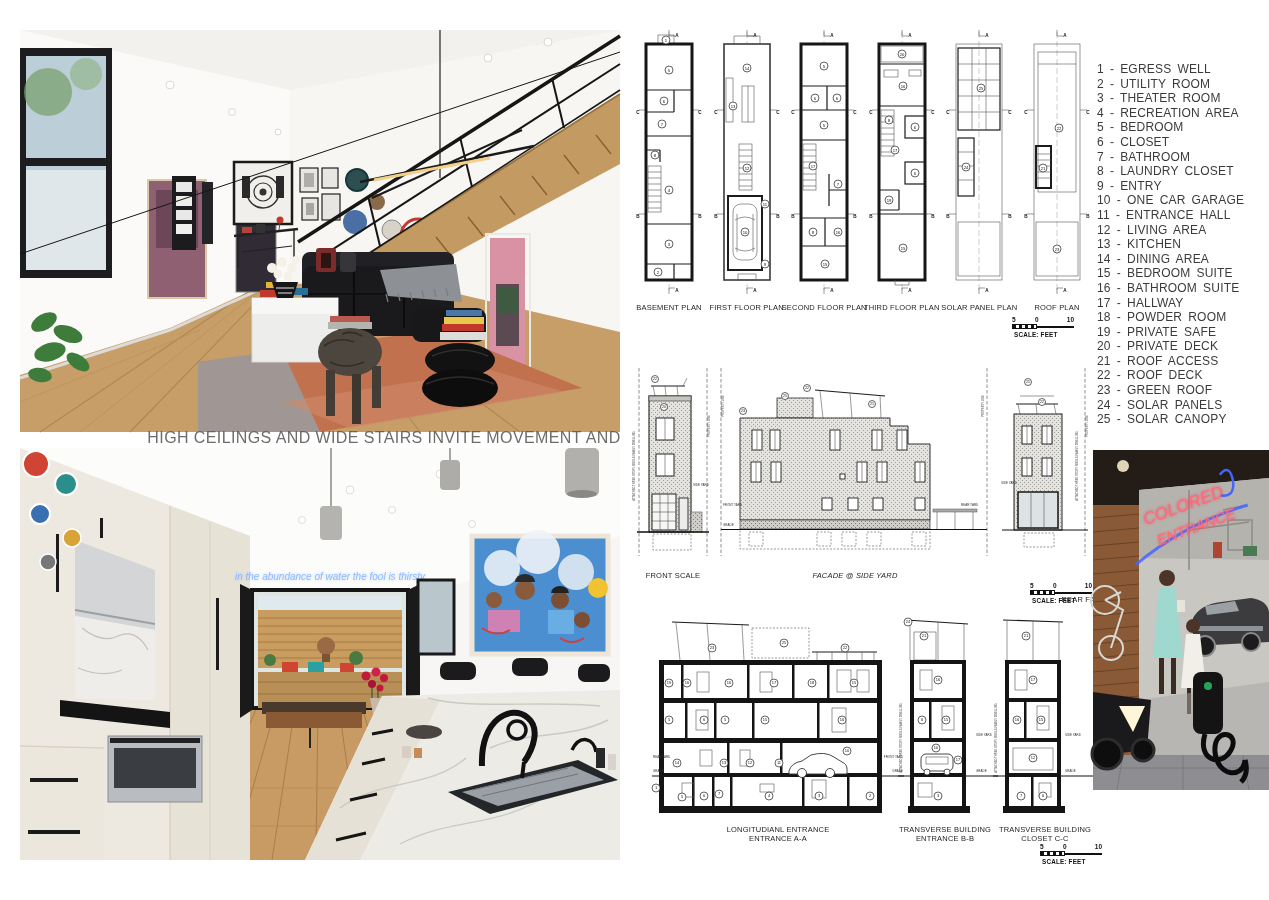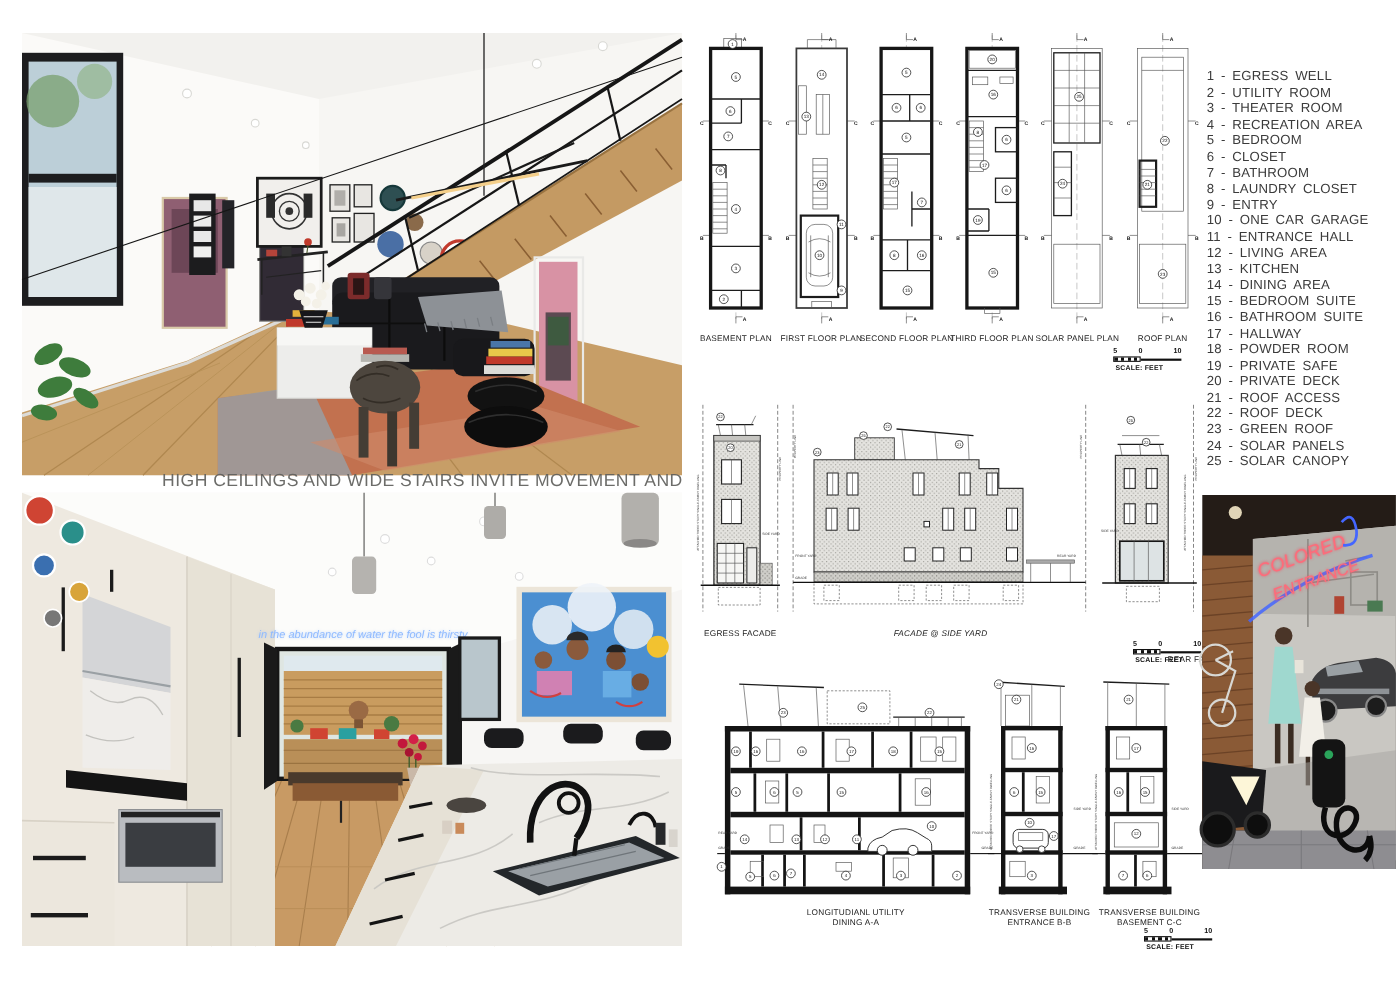--- a/index.html
+++ b/index.html
@@ -671,21 +671,21 @@
         <text class="an" x="60" y="120">SIDE YARD</text>
       </g>
       <g>
           <circle cx="22" cy="13" r="3.5" class="mk-circle"></circle>
           <text x="22" y="14.296" class="mk-num" style="font-size: 3.6px;">22</text>
           <circle cx="31" cy="41" r="3.5" class="mk-circle"></circle>
           <text x="31" y="42.296" class="mk-num" style="font-size: 3.6px;">20</text>
         </g>
     </svg>
   </figure>
-  <div class="elev-label" style="left:633px;top:572px;width:80px;">EGRESS  FACADE</div>
+  <div class="elev-label" style="left:633px;top:572px;width:80px;">FRONT  SCALE</div>
 
   <figure class="abs" style="left:715px;top:366px;width:280px;height:200px;">
     <svg viewBox="0 0 280 200" width="280" height="200">
       <line class="pd" x1="6" y1="2" x2="6" y2="190"></line>
       <line class="pd" x1="272" y1="2" x2="272" y2="190"></line>
       <text class="anv" transform="rotate(-90 9 40)" x="9" y="40" text-anchor="middle">PROPERTY LINE</text>
       <text class="anv" transform="rotate(-90 269 40)" x="269" y="40" text-anchor="middle">PROPERTY LINE</text>
       <g>
         <rect x="62" y="32" width="36" height="20" fill="url(#pSpeck)" stroke="#333" stroke-width=".8"></rect>
         <line class="i" x1="100" y1="24" x2="170" y2="30"></line>
@@ -897,22 +897,22 @@
           <circle cx="117" cy="188" r="4" class="mk-circle"></circle>
           <text x="117" y="189.44" class="mk-num" style="font-size: 4px;">4</text>
           <circle cx="167" cy="188" r="4" class="mk-circle"></circle>
           <text x="167" y="189.44" class="mk-num" style="font-size: 4px;">3</text>
           <circle cx="218" cy="188" r="4" class="mk-circle"></circle>
           <text x="218" y="189.44" class="mk-num" style="font-size: 4px;">2</text>
         </g>
     </svg>
   </figure>
   <div class="sec-label" style="left:652px;top:826px;width:252px;">
-    <div>LONGITUDIANL UTILITY</div>
-      <div>DINING A-A</div>
+    <div>LONGITUDIANL ENTRANCE</div>
+      <div>ENTRANCE A-A</div>
   </div>
 
   <figure class="abs" style="left:898px;top:608px;width:100px;height:215px;">
     <svg viewBox="0 0 100 215" width="100" height="215">
       <text class="anv" transform="rotate(-90 4 130)" x="4" y="130" text-anchor="middle">ATTACHED THREE STORY SINGLE-FAMILY DWELLING</text>
       <g>
         <line class="i" x1="8" y1="12" x2="70" y2="16"></line>
         <path class="t" d="M12,13 v39 M40,14 v38 M66,16 v36"></path>
         <rect class="t" x="16" y="24" width="22" height="28" fill="#fff"></rect>
         <rect class="sl" x="12" y="52" width="56" height="4"></rect>
@@ -1003,21 +1003,21 @@
           <text x="40" y="151.44" class="mk-num" style="font-size: 4px;">12</text>
           <circle cx="28" cy="188" r="4" class="mk-circle"></circle>
           <text x="28" y="189.44" class="mk-num" style="font-size: 4px;">7</text>
           <circle cx="50" cy="188" r="4" class="mk-circle"></circle>
           <text x="50" y="189.44" class="mk-num" style="font-size: 4px;">6</text>
         </g>
     </svg>
   </figure>
   <div class="sec-label" style="left:985px;top:826px;width:120px;">
     <div>TRANSVERSE BUILDING</div>
-      <div>BASEMENT C-C</div>
+      <div>CLOSET C-C</div>
   </div>
 
   <div class="scalebar" style="left:1040px;top:843px;">
     <div class="sb-nums">
         <span class="n1">5</span>
         <span class="n2">0</span>
         <span class="n3">10</span>
       </div>
     <div class="sb-bar">
         <span class="sb-left"></span>

